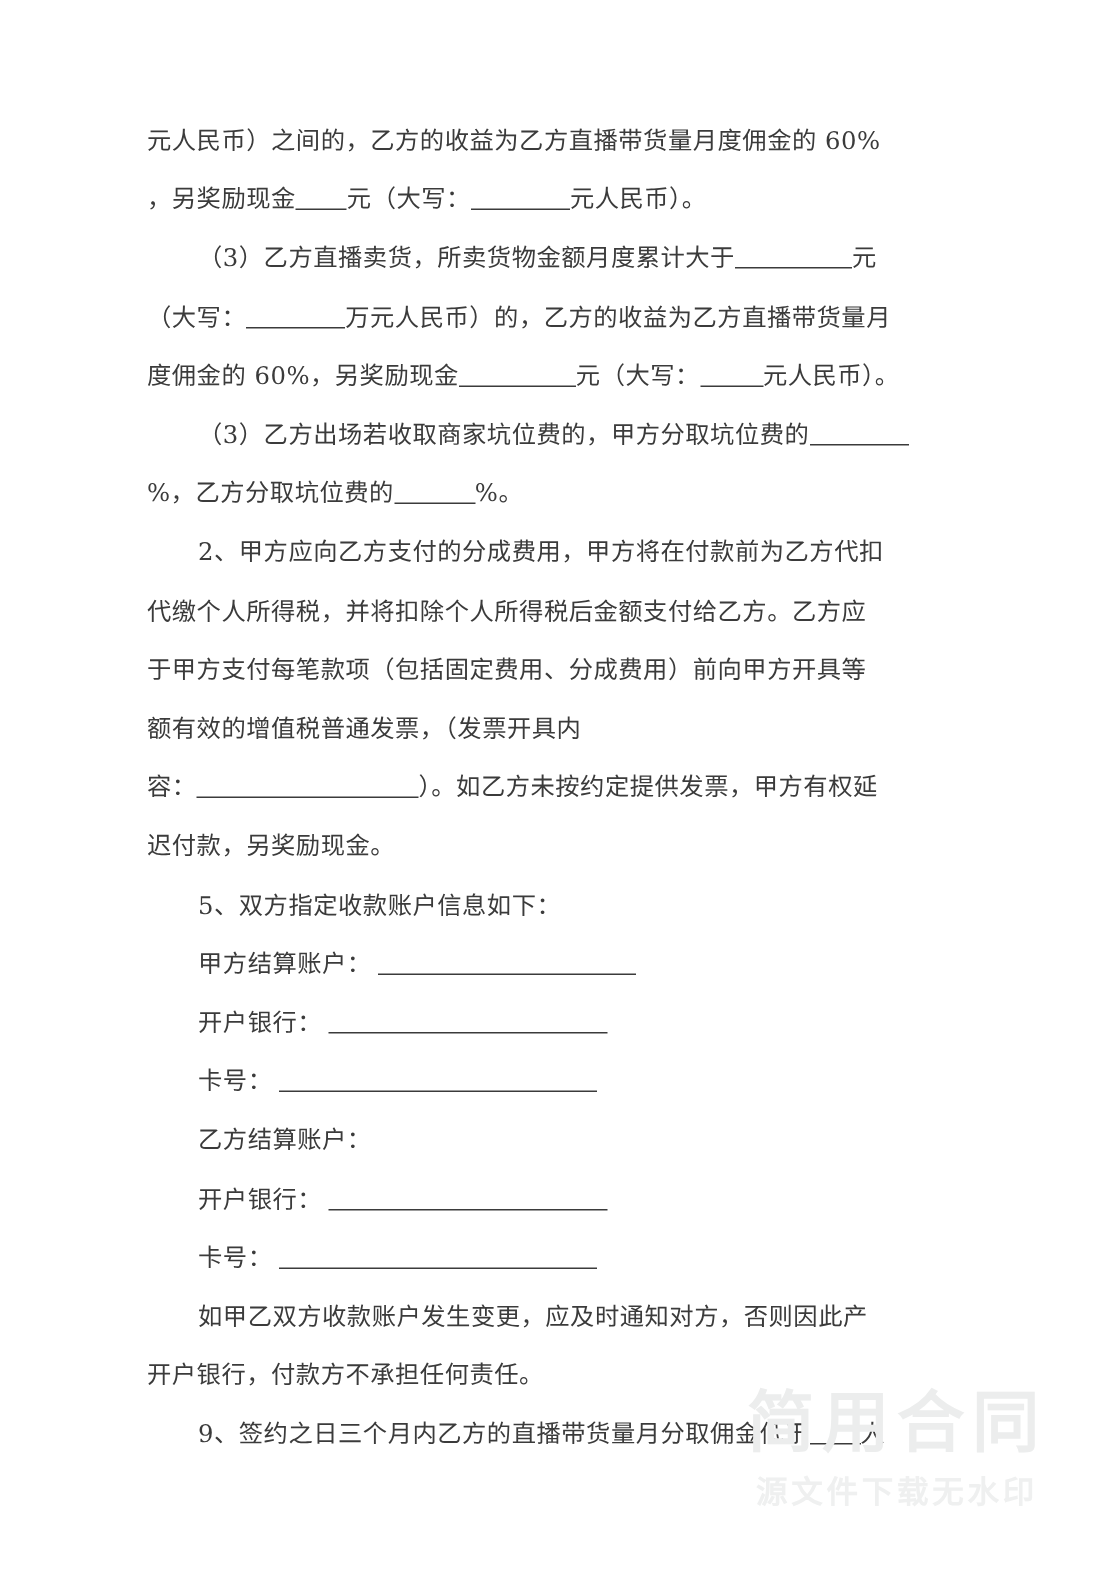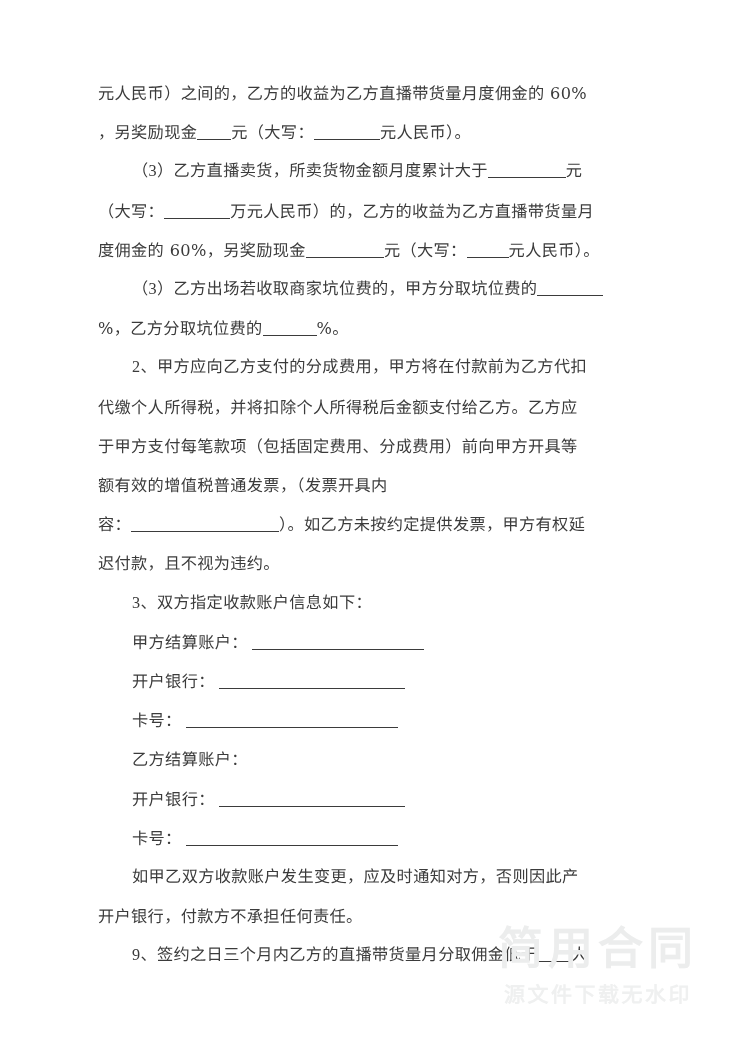--- a/index.html
+++ b/index.html
@@ -33,21 +33,20 @@
     text-justify: inter-character;
   }
   .para {
     margin: 0;
     padding: 0;
     text-indent: 0;
     white-space: normal;
   }
   .para.indent {
     text-indent: 2.1em;
-    font-family: Liberation Serif, serif;
   }
   
   .blank {
     display: inline-block;
     border-bottom: 1.4px solid #3b3b3b;
     vertical-align: baseline;
     height: 1.02em;
     margin-bottom: -0.12em;
   }
   .blank.w3  { width: 34px; }
@@ -123,23 +122,23 @@
 
     <p class="para indent"><span>（3）乙方出场若收取商家坑位费的，甲方分取坑位费的</span><span class="blank w6"></span></p>
 
     <p class="para"><span>%，乙方分取坑位费的</span><span class="blank w5"></span><span>%。</span></p>
 
     <p class="para indent"><span>2、甲方应向乙方支付的分成费用，甲方将在付款前为乙方代扣</span></p>
     <p class="para"><span>代缴个人所得税，并将扣除个人所得税后金额支付给乙方。乙方应</span></p>
     <p class="para"><span>于甲方支付每笔款项（包括固定费用、分成费用）前向甲方开具等</span></p>
     <p class="para"><span>额有效的增值税普通发票，（发票开具内</span></p>
     <p class="para"><span>容：</span><span class="blank w13"></span><span>）。如乙方未按约定提供发票，甲方有权延</span></p>
-    <p class="para"><span>迟付款，且不视为违约。</span></p>
+    <p class="para"><span>迟付款，另奖励现金。</span></p>
 
-    <p class="para indent"><span>3、双方指定收款账户信息如下：</span></p>
+    <p class="para indent"><span>5、双方指定收款账户信息如下：</span></p>
 
     <div>
       <p class="acct-line"><span>甲方结算账户：</span><span class="acct-rule r-a"></span></p>
       <p class="acct-line"><span>开户银行：</span><span class="acct-rule r-b"></span></p>
       <p class="acct-line"><span>卡号：</span><span class="acct-rule r-c"></span></p>
       <p class="acct-line"><span>乙方结算账户：</span><span class="acct-rule r-none"></span></p>
       <p class="acct-line"><span>开户银行：</span><span class="acct-rule r-b"></span></p>
       <p class="acct-line"><span>卡号：</span><span class="acct-rule r-c"></span></p>
     </div>
 

